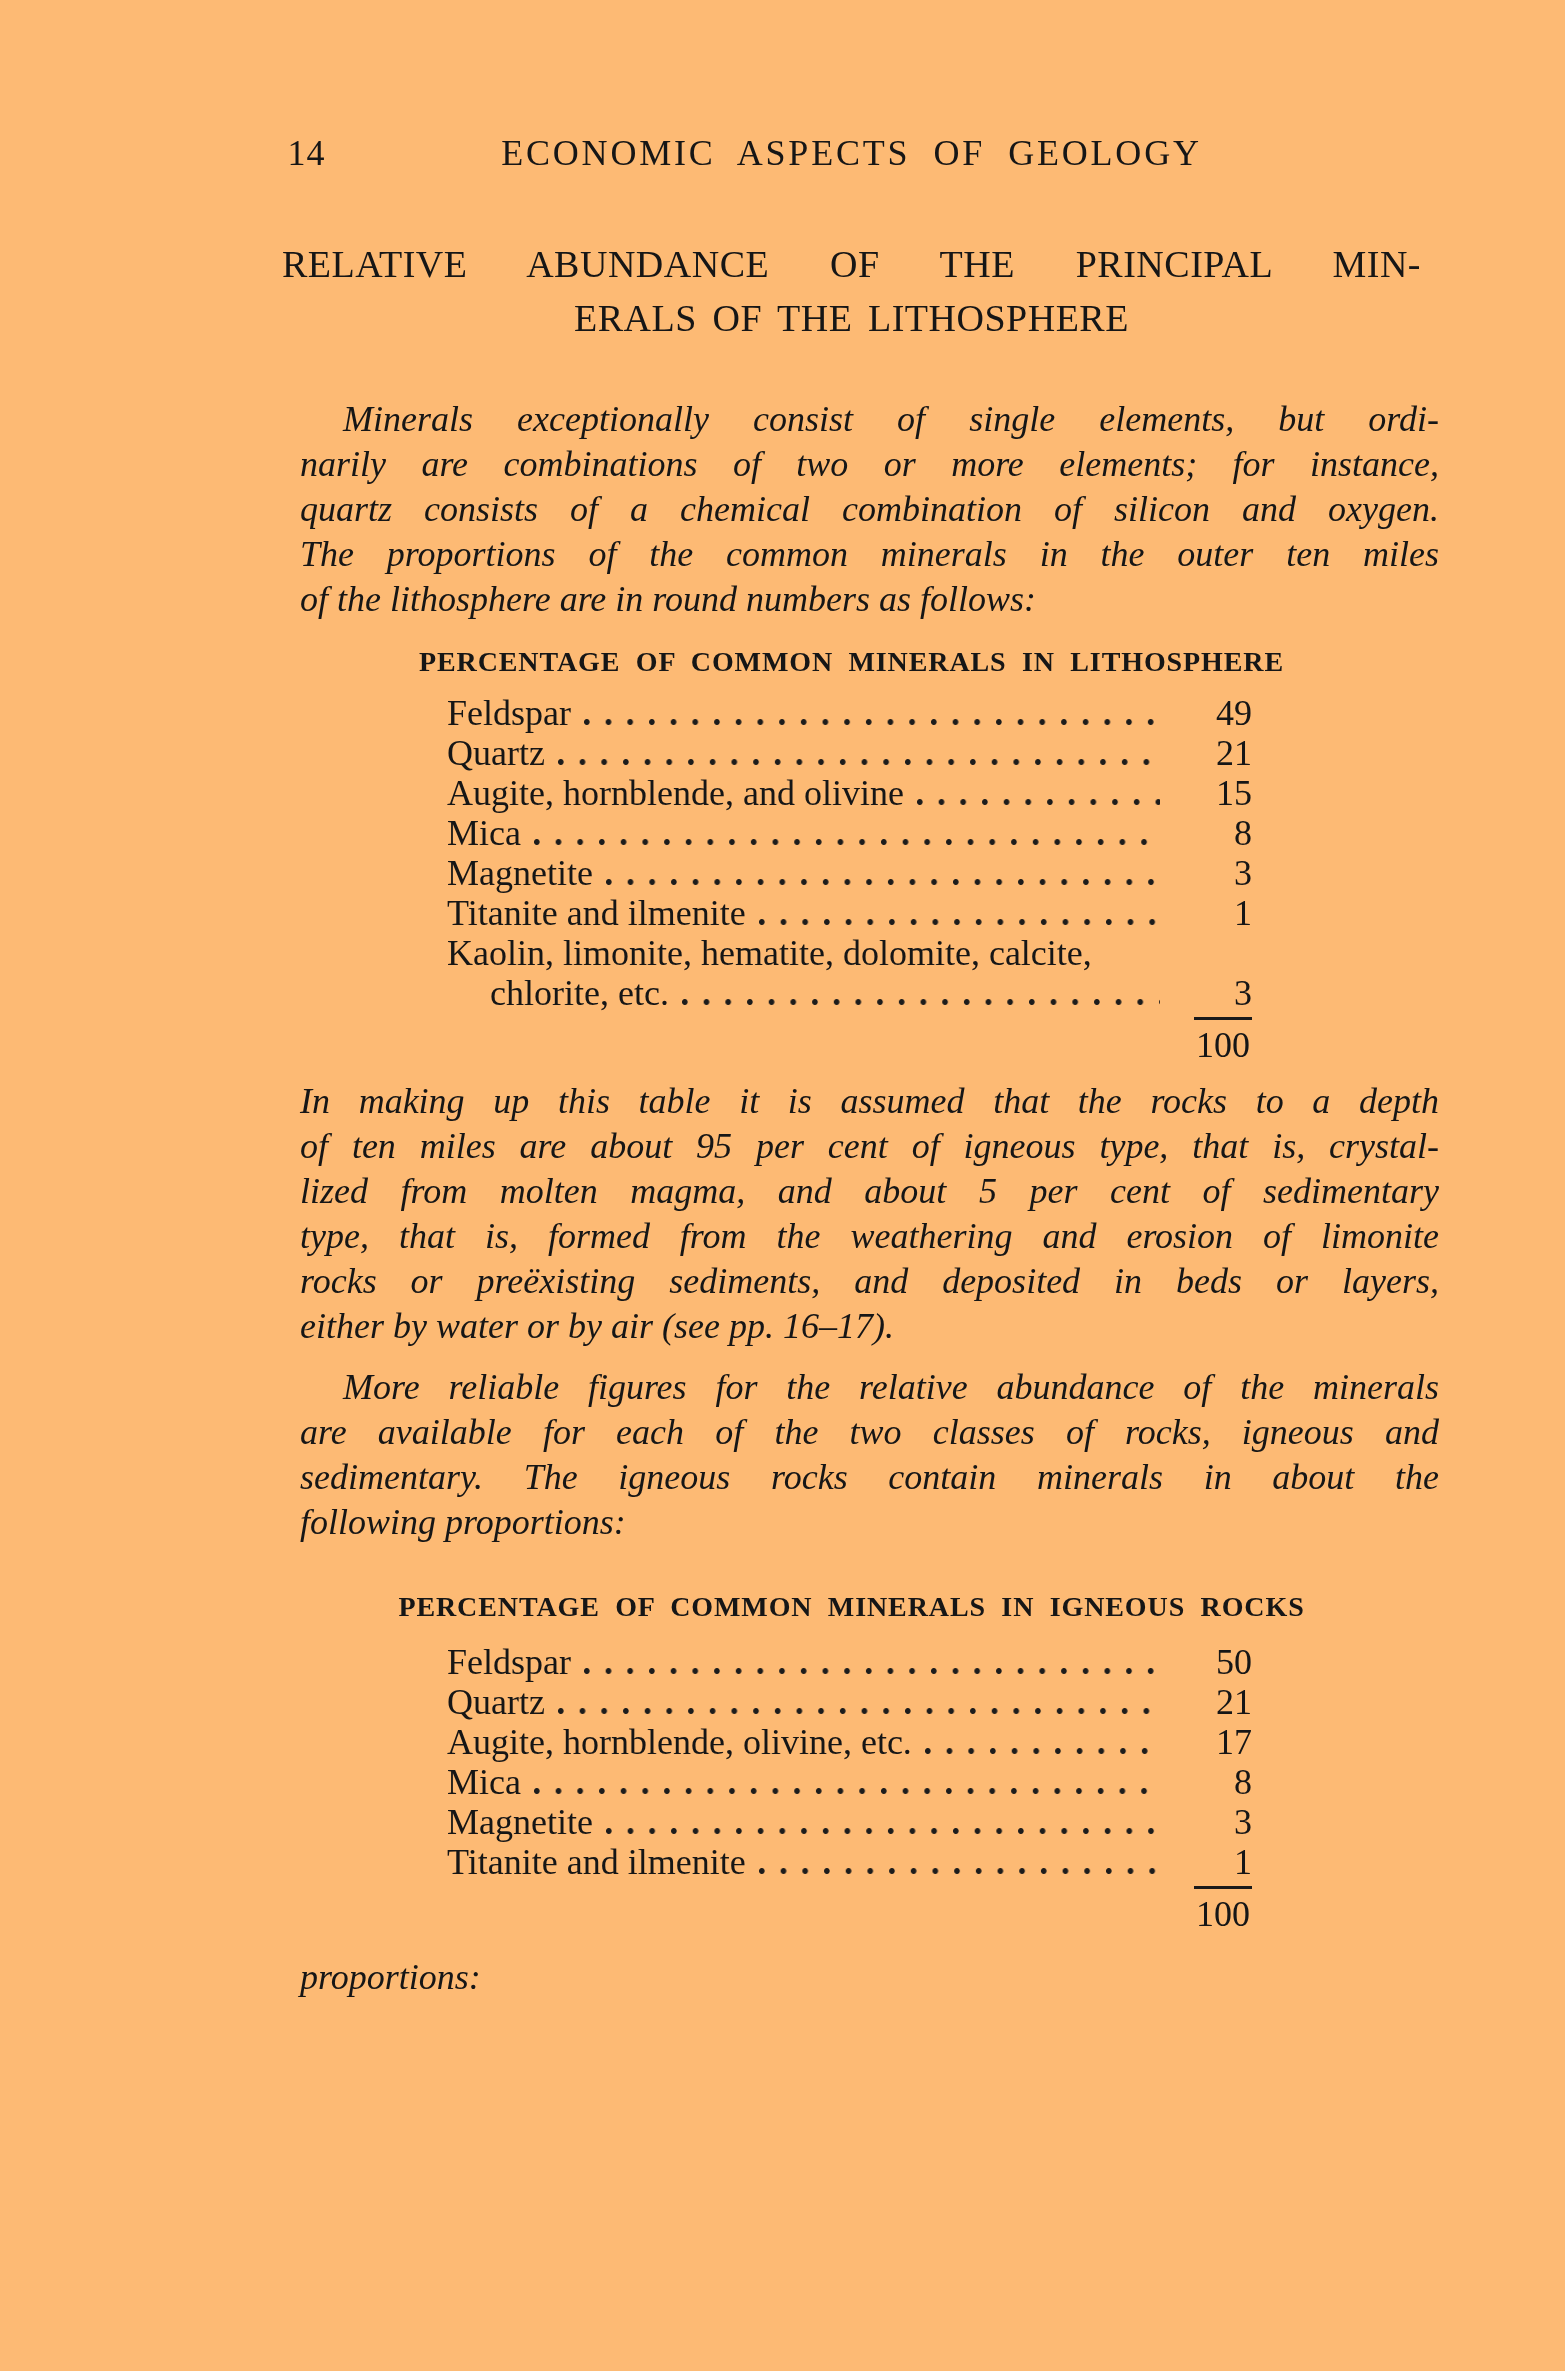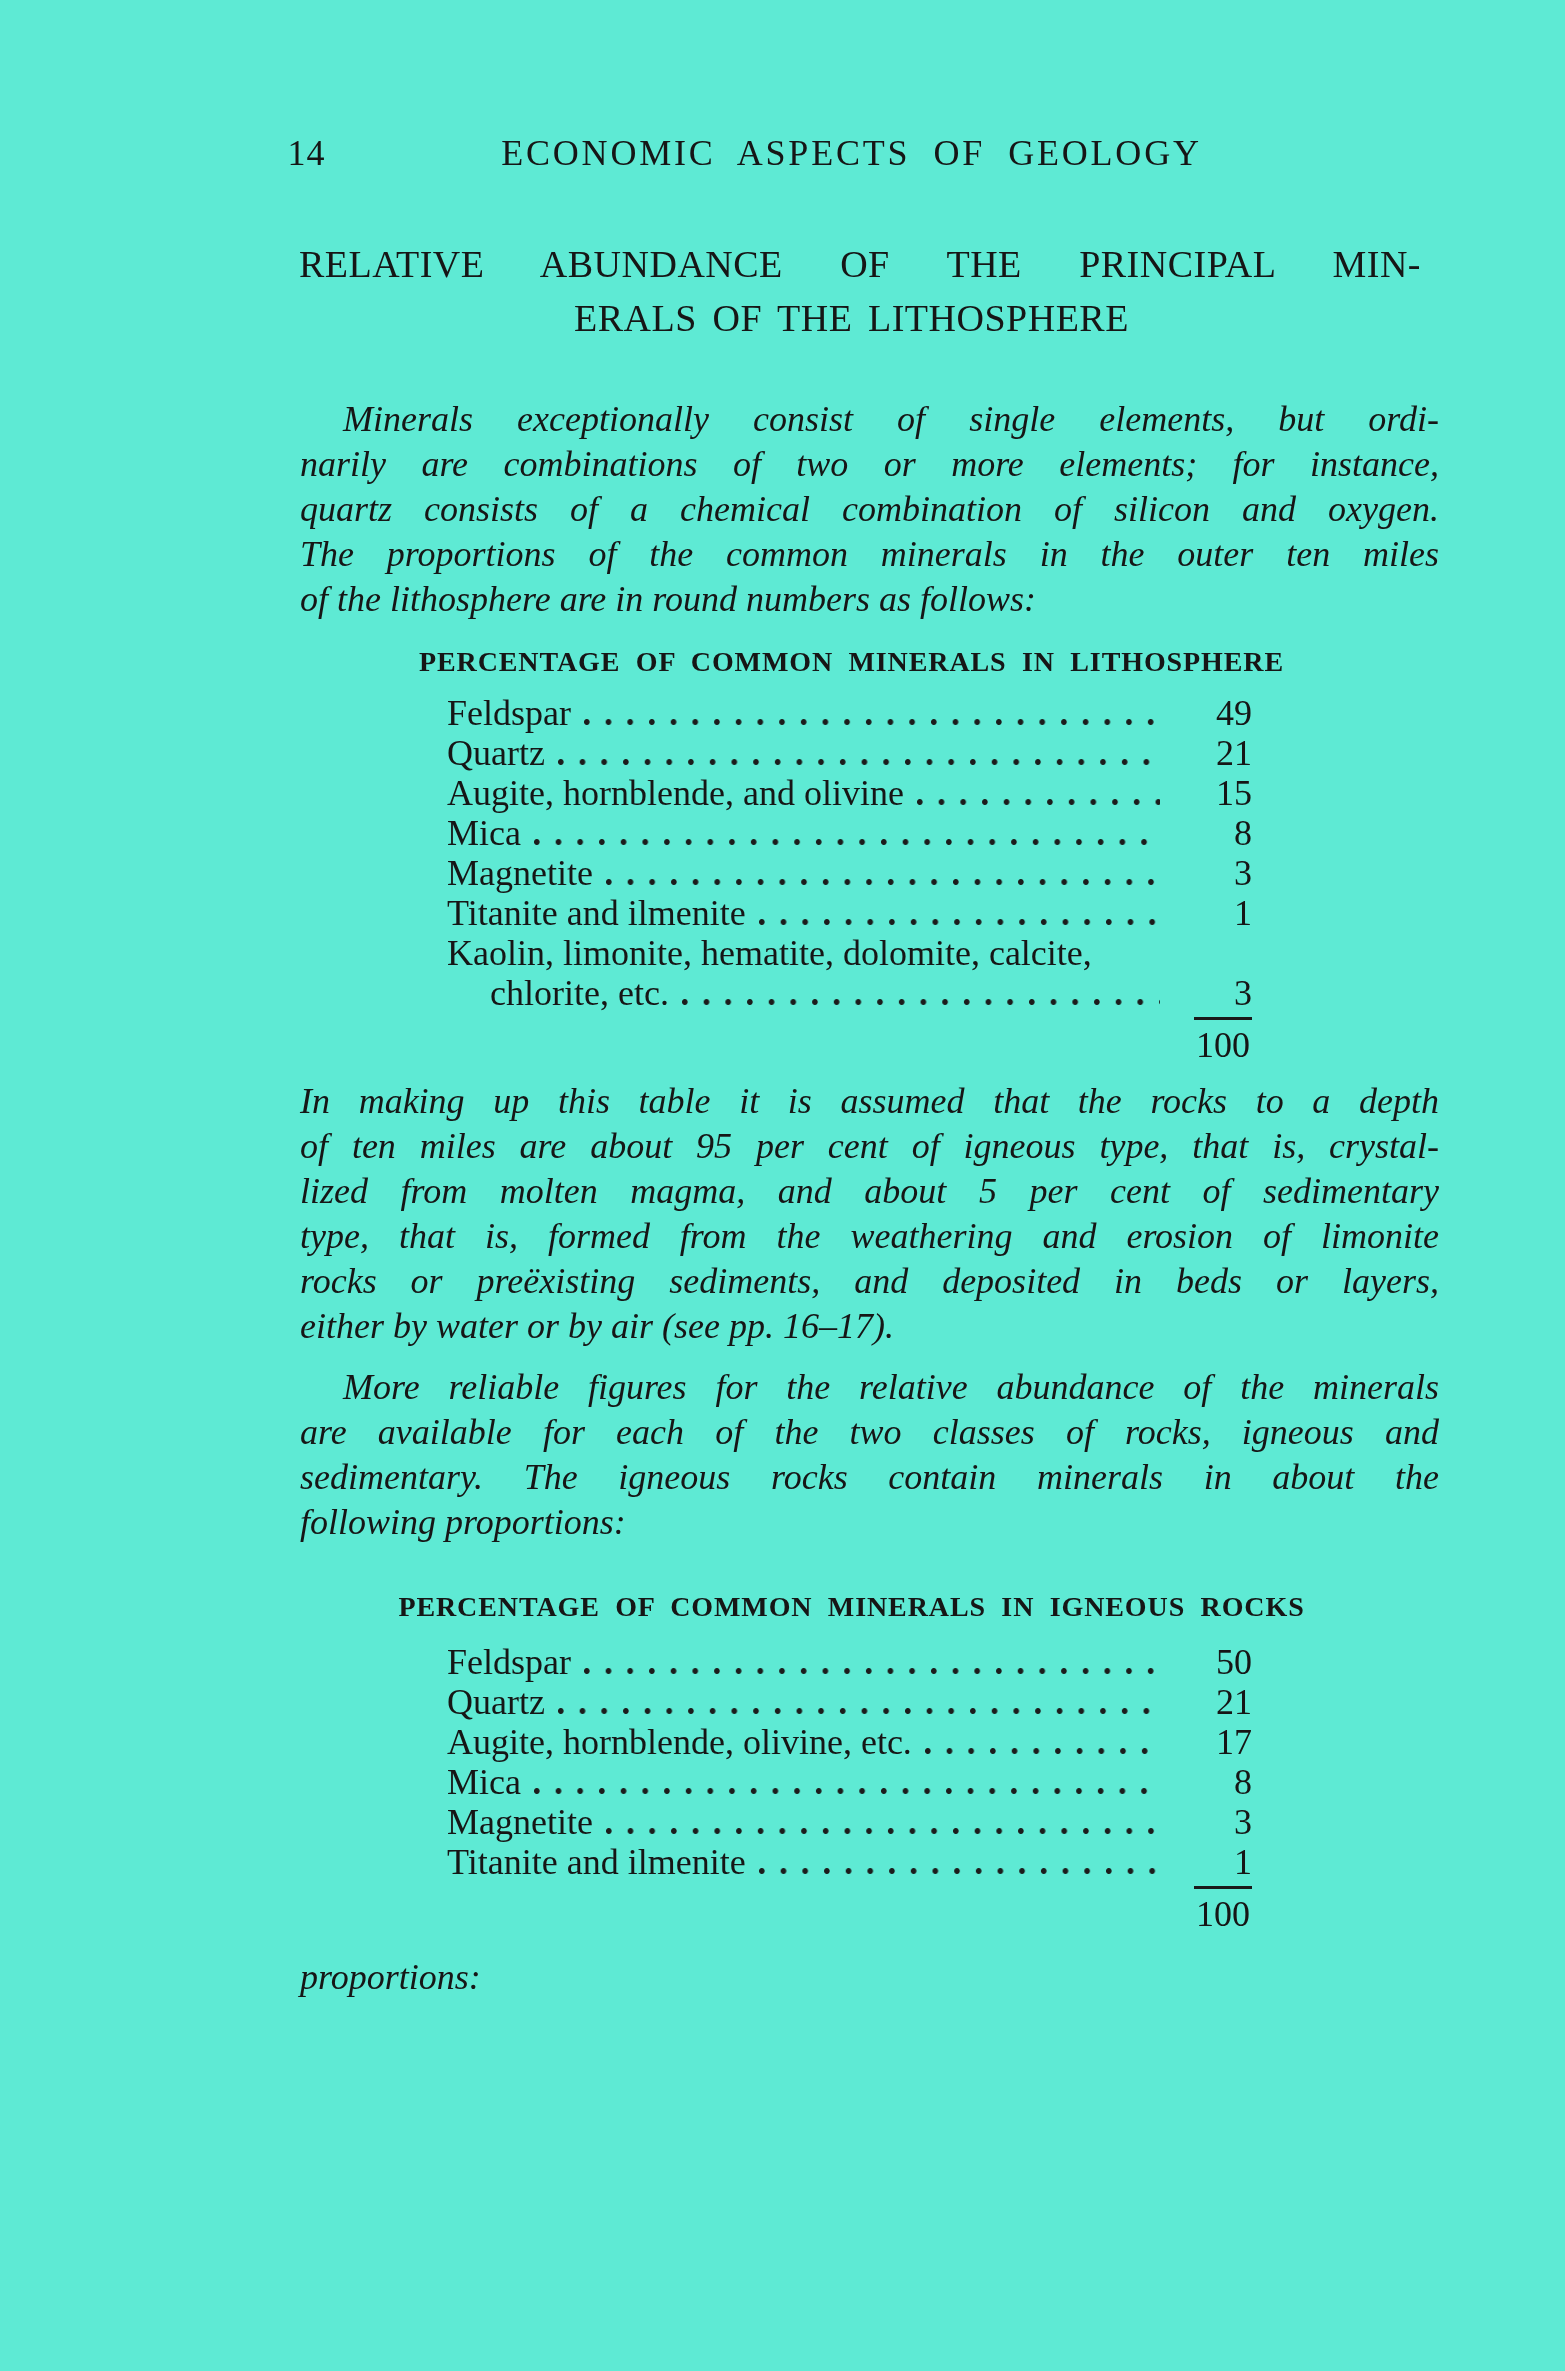--- a/index.html
+++ b/index.html
@@ -1,21 +1,21 @@
 <!DOCTYPE html>
 <html style="font-size:15px"><head>
 <meta charset="utf-8">
 <style>
   html, body { margin: 0; padding: 0; background: #e8e8e8; }
   .page {
     position: relative;
     width: 1566px;
     height: 2372px;
     margin: 0 auto;
-    background: #5eead4;
+    background: #fdba74;
     font-family: "Liberation Serif", "DejaVu Serif", serif;
     color: #161616;
     overflow: hidden;
   }
 
   
   .runhead {
     position: absolute;
     top: 132px; left: 282px; width: 1139px;
     height: 47px;
@@ -28,21 +28,21 @@
     display: block; text-align: center;
     font-size: 36px; letter-spacing: 2.8px; word-spacing: 11.3px;
   }
 
   
   .heading {
     position: absolute;
     top: 237px; left: 282px; width: 1139px;
     font-size: 38px; line-height: 54px; letter-spacing: 0.5px;
   }
-  .heading .h-just { text-align: justify; text-align-last: justify; margin-left: 17px; }
+  .heading .h-just { text-align: justify; text-align-last: justify; }
   .heading .h-center { text-align: center; word-spacing: 5.6px; }
 
   
   .para {
     position: absolute; left: 300px; width: 1139px;
     font-size: 36px; line-height: 45px; font-style: italic;
   }
   .line { text-align: justify; text-align-last: justify; }
   .line.last { text-align-last: left; }
   .line.indent { text-indent: 43px; }

